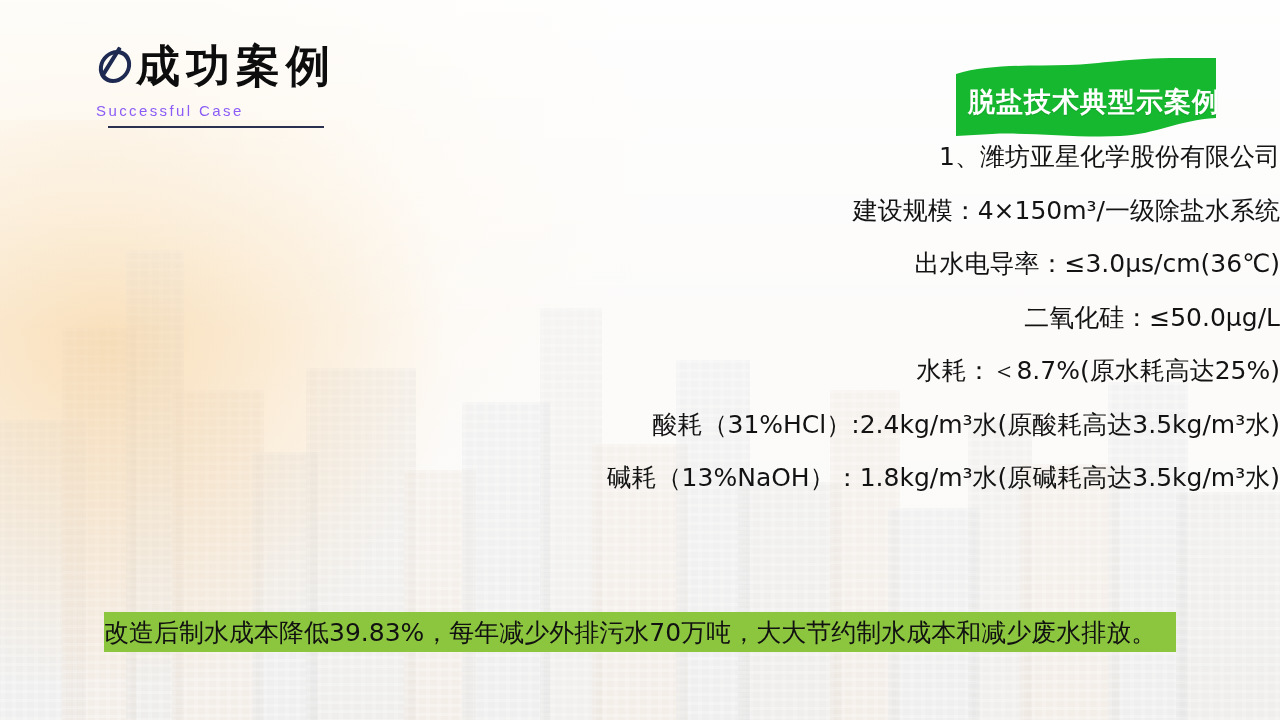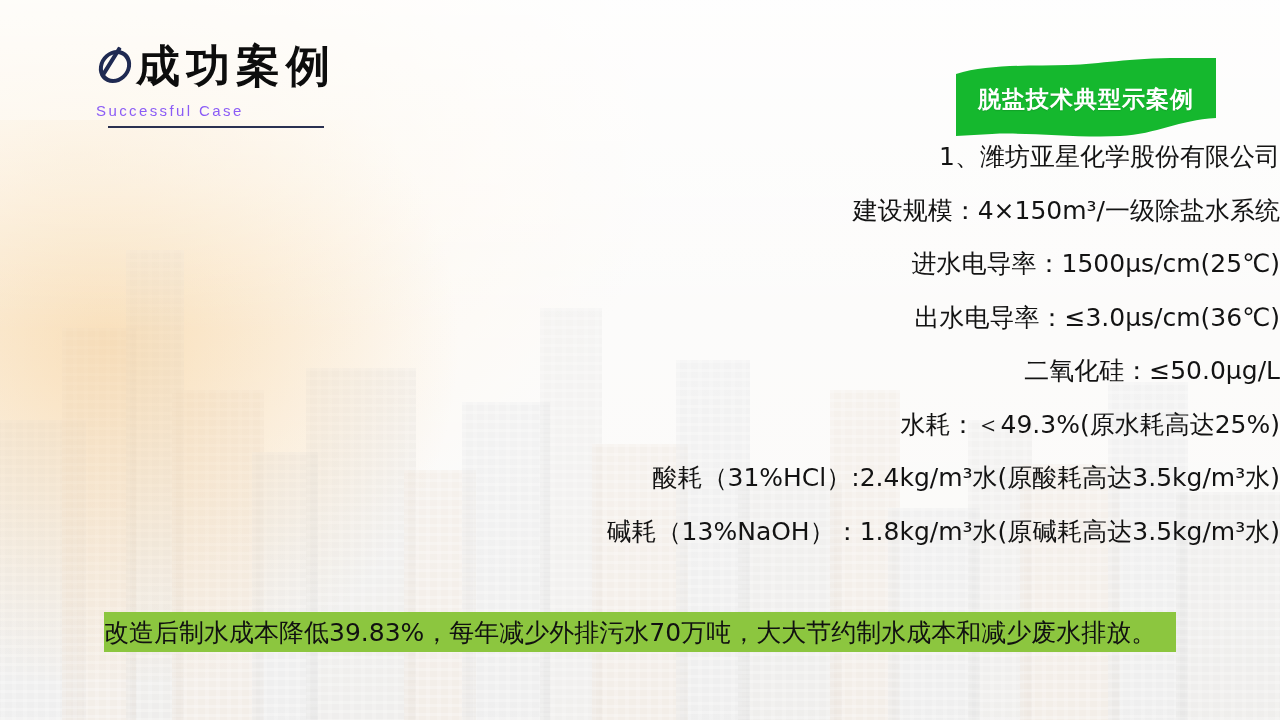--- a/index.html
+++ b/index.html
@@ -68,22 +68,22 @@
     font-size:15px;color:#8b5cf6;letter-spacing:2.4px;font-weight:500;
   }
   .rule{
     margin-top:7px;margin-left:12px;width:216px;height:2px;background:#2a3050;
   }
 
   
   .flag{position:absolute;left:952px;top:56px;width:268px;height:82px;}
   .flag svg{display:block;width:268px;height:82px;}
   .flag-label{
-    position:absolute;left:0;right:0;top:28px;text-align:center;
-    color:#ffffff;font-size:23px;font-weight:bold;letter-spacing:1px;
+    position:absolute;left:0;right:0;top:28px;text-align:right;
+    color:#ffffff;font-size:27px;font-weight:bold;letter-spacing:1px;
     font-family:"DejaVu Sans","Liberation Sans",sans-serif;
     text-shadow:0 1px 1px rgba(0,0,0,.12);
   }
 
   
   .body{position:absolute;left:0;top:142px;width:1280px;}
   .line{
     color:#131313;font-size:25px;line-height:1.18;margin-bottom:24px;
     font-family:"DejaVu Sans","Liberation Sans",sans-serif;white-space:pre;text-align:right;
   }
@@ -149,24 +149,23 @@
     <svg viewBox="0 0 268 82" xmlns="http://www.w3.org/2000/svg" aria-hidden="true">
       <path d="M4,18 C36,8 78,10 116,9 C150,8 174,2 228,2 L264,2 L264,62
                C226,64 206,78 168,80 C124,82 74,76 40,78 L4,80 Z" fill="#15b82e"></path>
     </svg>
     <div class="flag-label">脱盐技术典型示案例</div>
   </div>
 
   <div class="body">
     <div class="line l0">1、潍坊亚星化学股份有限公司</div>
     <div class="line l1">建设规模：4×150m³/一级除盐水系统</div>
-    <div class="line l1">进水电导率：1500μs/cm(25℃)</div>
     <div class="line l1">出水电导率：≤3.0μs/cm(36℃)</div>
     <div class="line l1">二氧化硅：≤50.0μg/L</div>
-    <div class="line l1">水耗：＜49.3%(原水耗高达25%)</div>
+    <div class="line l1">水耗：＜8.7%(原水耗高达25%)</div>
     <div class="line l2">酸耗（31%HCl）:2.4kg/m³水(原酸耗高达3.5kg/m³水)</div>
     <div class="line l2">碱耗（13%NaOH）：1.8kg/m³水(原碱耗高达3.5kg/m³水)</div>
   </div>
 
   <div class="callout">
     <span>改造后制水成本降低39.83%，每年减少外排污水70万吨，大大节约制水成本和减少废水排放。</span>
   </div>
 
 </div>
 

